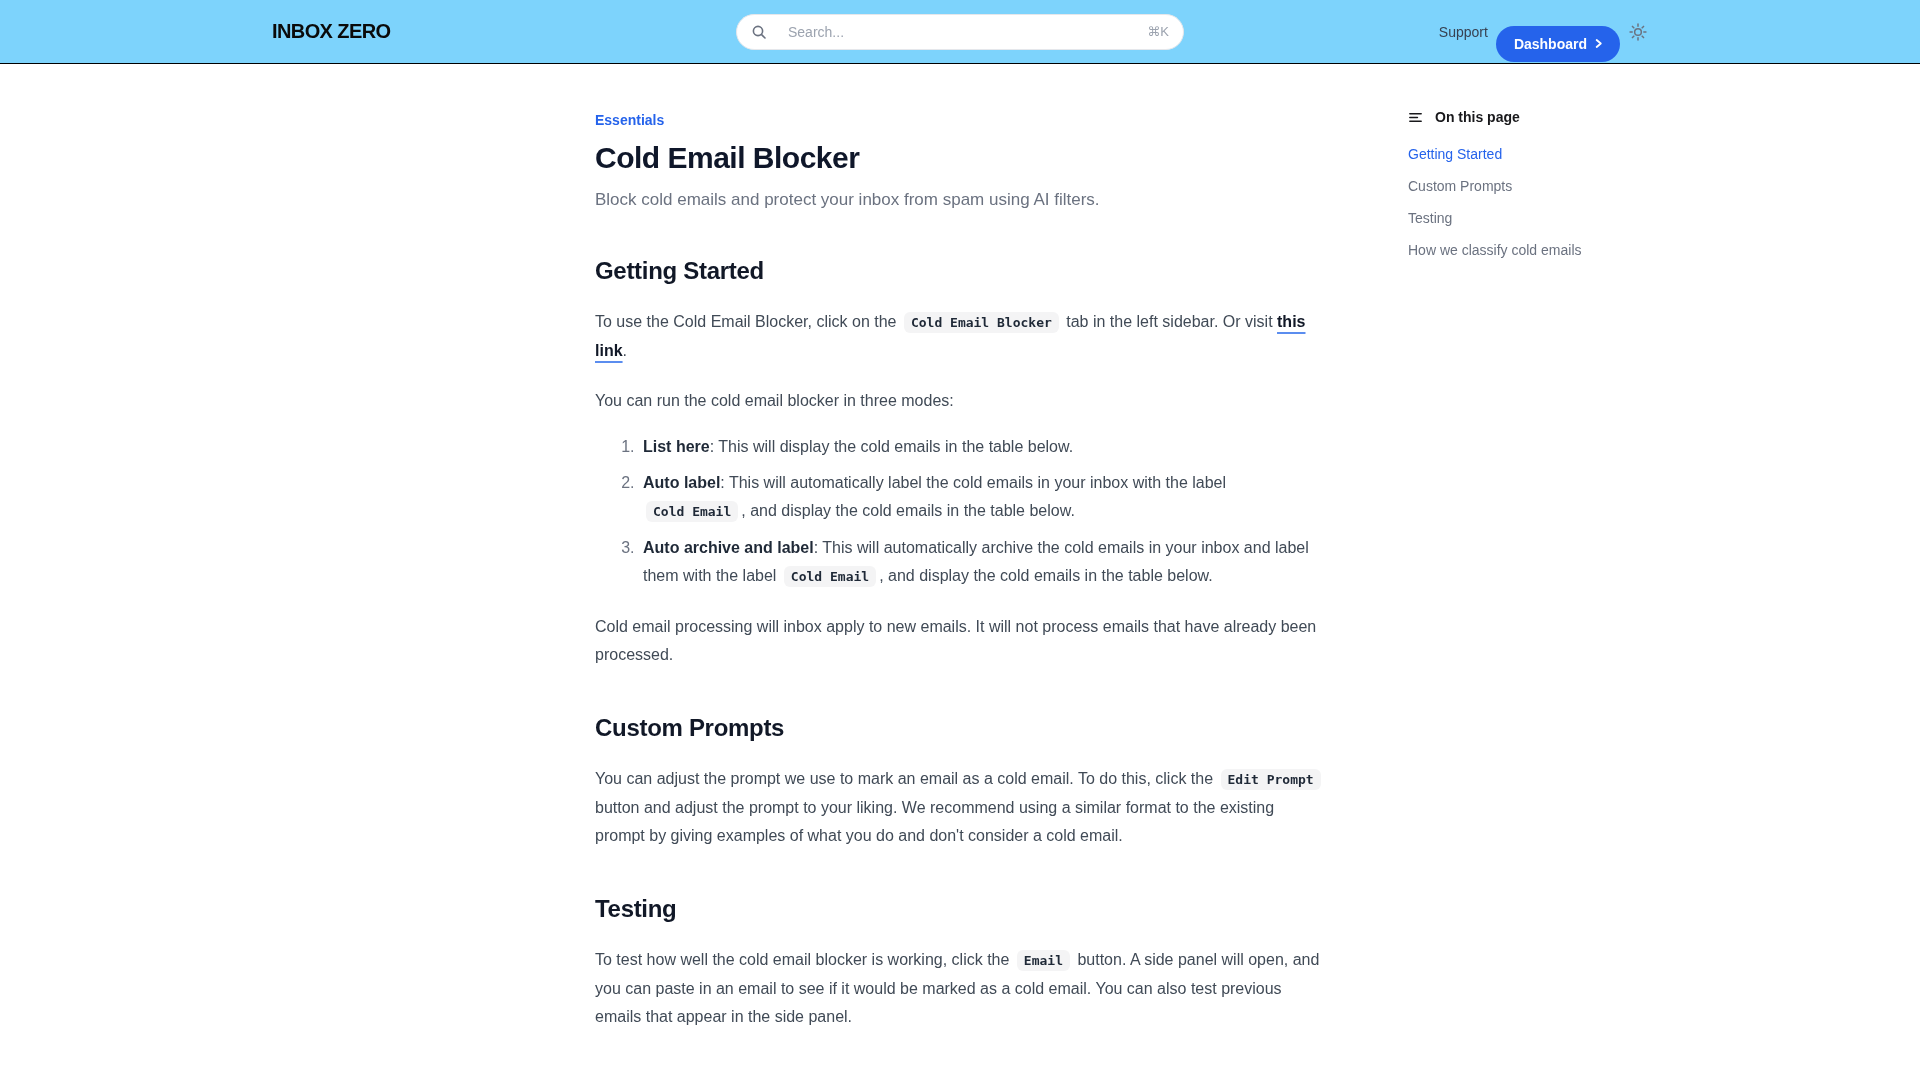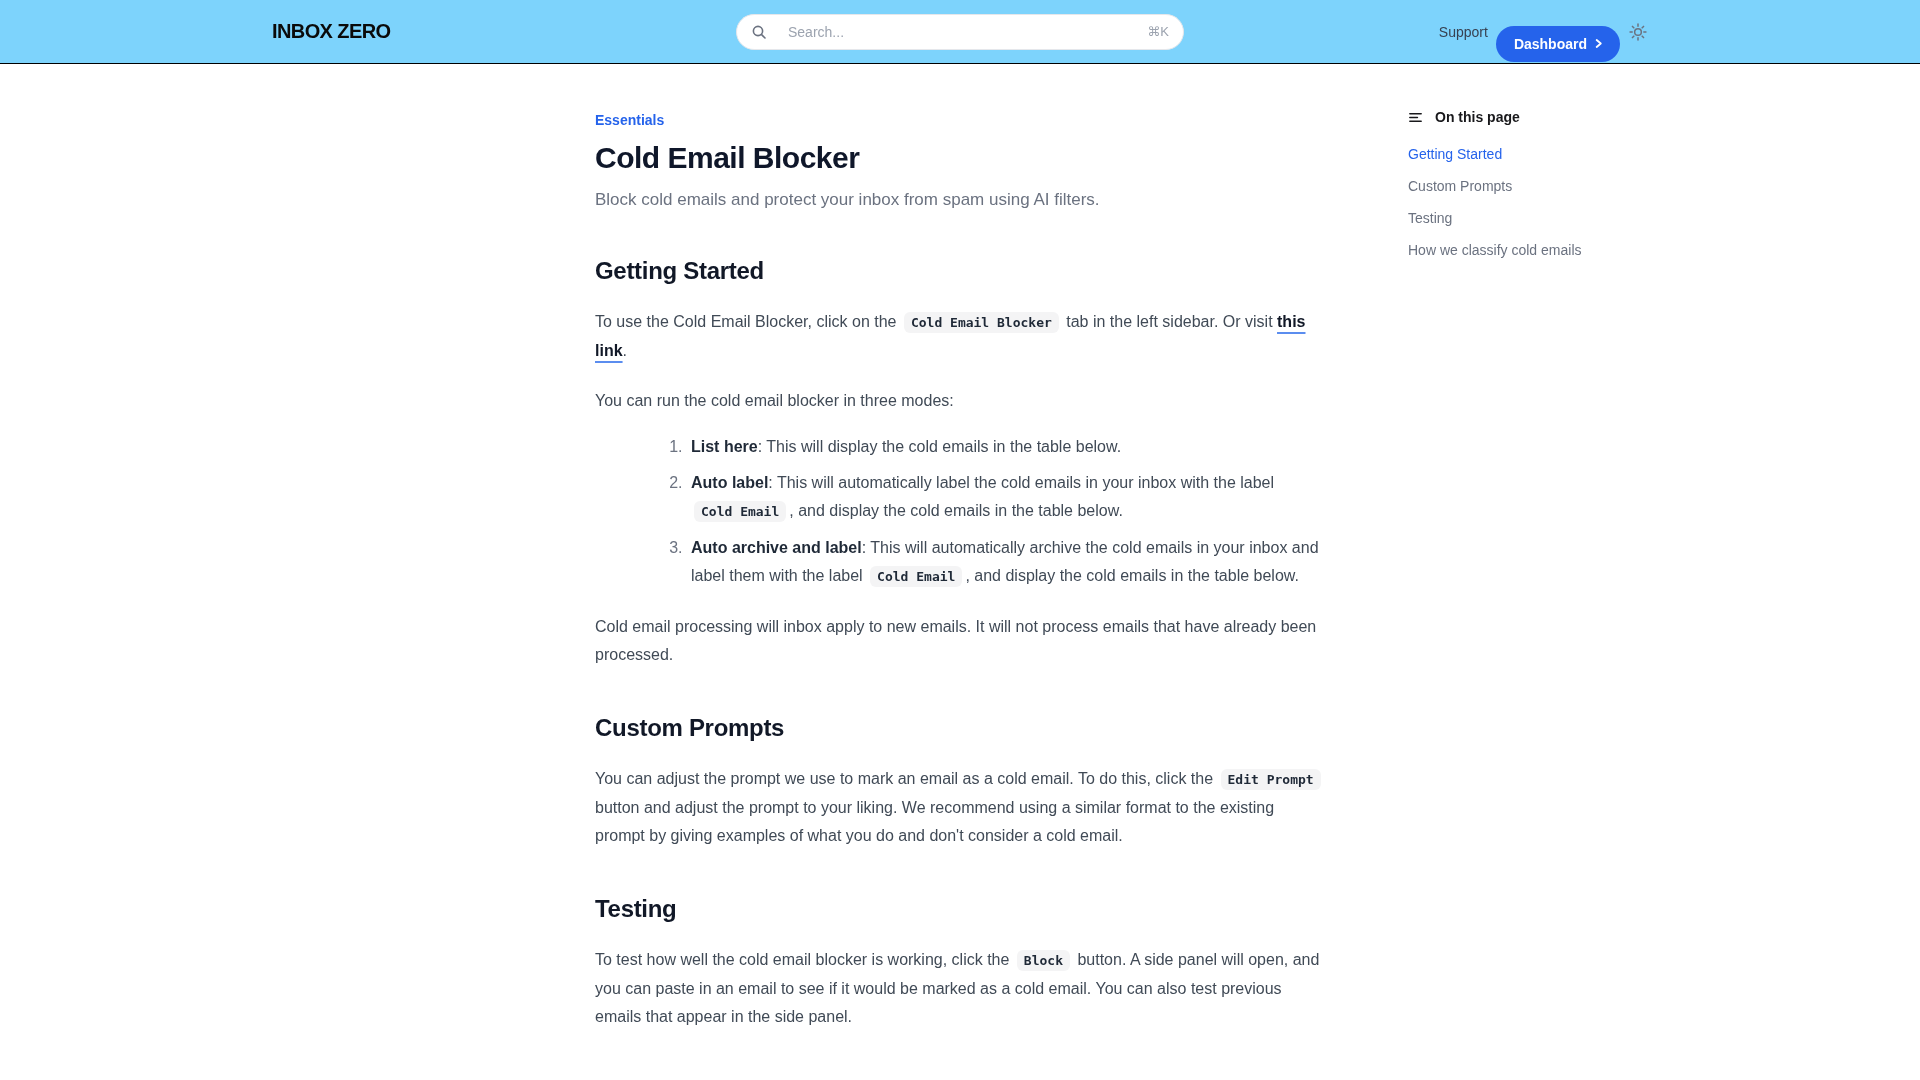--- a/index.html
+++ b/index.html
@@ -92,21 +92,20 @@
     margin: 22px 0 0;
     font-size: 16px; line-height: 28px; color: #404a56;
   }
   .section ol {
     margin: 18px 0 0; padding-left: 44px;
   }
   .section ol li {
     font-size: 16px; line-height: 28px; color: #404a56;
     margin-bottom: 8px;
     padding-left: 4px;
-    margin-left: 48px;
   }
   .section ol li::marker { color: #6b7280; }
   strong { color: #1f2937; font-weight: 700; }
   code.chip {
     font-family: "DejaVu Sans Mono", "Liberation Mono", monospace;
     font-size: 13px; font-weight: 700; color: #1f2937;
     background: #f4f4f5; border-radius: 6px;
     padding: 3px 7px; margin: 0 3px;
     white-space: nowrap;
   }
@@ -202,21 +201,21 @@
             <li><strong>Auto archive and label</strong>: This will automatically archive the cold emails in your inbox and label them with the label <code class="chip">Cold Email</code>, and display the cold emails in the table below.</li>
           </ol>
           <p>Cold email processing will inbox apply to new emails. It will not process emails that have already been processed.</p>
         </section>
         <section class="section">
           <h2>Custom Prompts</h2>
           <p>You can adjust the prompt we use to mark an email as a cold email. To do this, click the <code class="chip">Edit Prompt</code> button and adjust the prompt to your liking. We recommend using a similar format to the existing prompt by giving examples of what you do and don't consider a cold email.</p>
         </section>
         <section class="section">
           <h2>Testing</h2>
-          <p>To test how well the cold email blocker is working, click the <code class="chip">Block</code> button. A side panel will open, and you can paste in an email to see if it would be marked as a cold email. You can also test previous emails that appear in the side panel.</p>
+          <p>To test how well the cold email blocker is working, click the <code class="chip">Email</code> button. A side panel will open, and you can paste in an email to see if it would be marked as a cold email. You can also test previous emails that appear in the side panel.</p>
         </section>
         <section class="section">
           <h2>How we classify cold emails</h2>
         </section>
       </div>
   </main>
 
   <aside class="toc">
     <div class="toc-title-row">
       <span>

